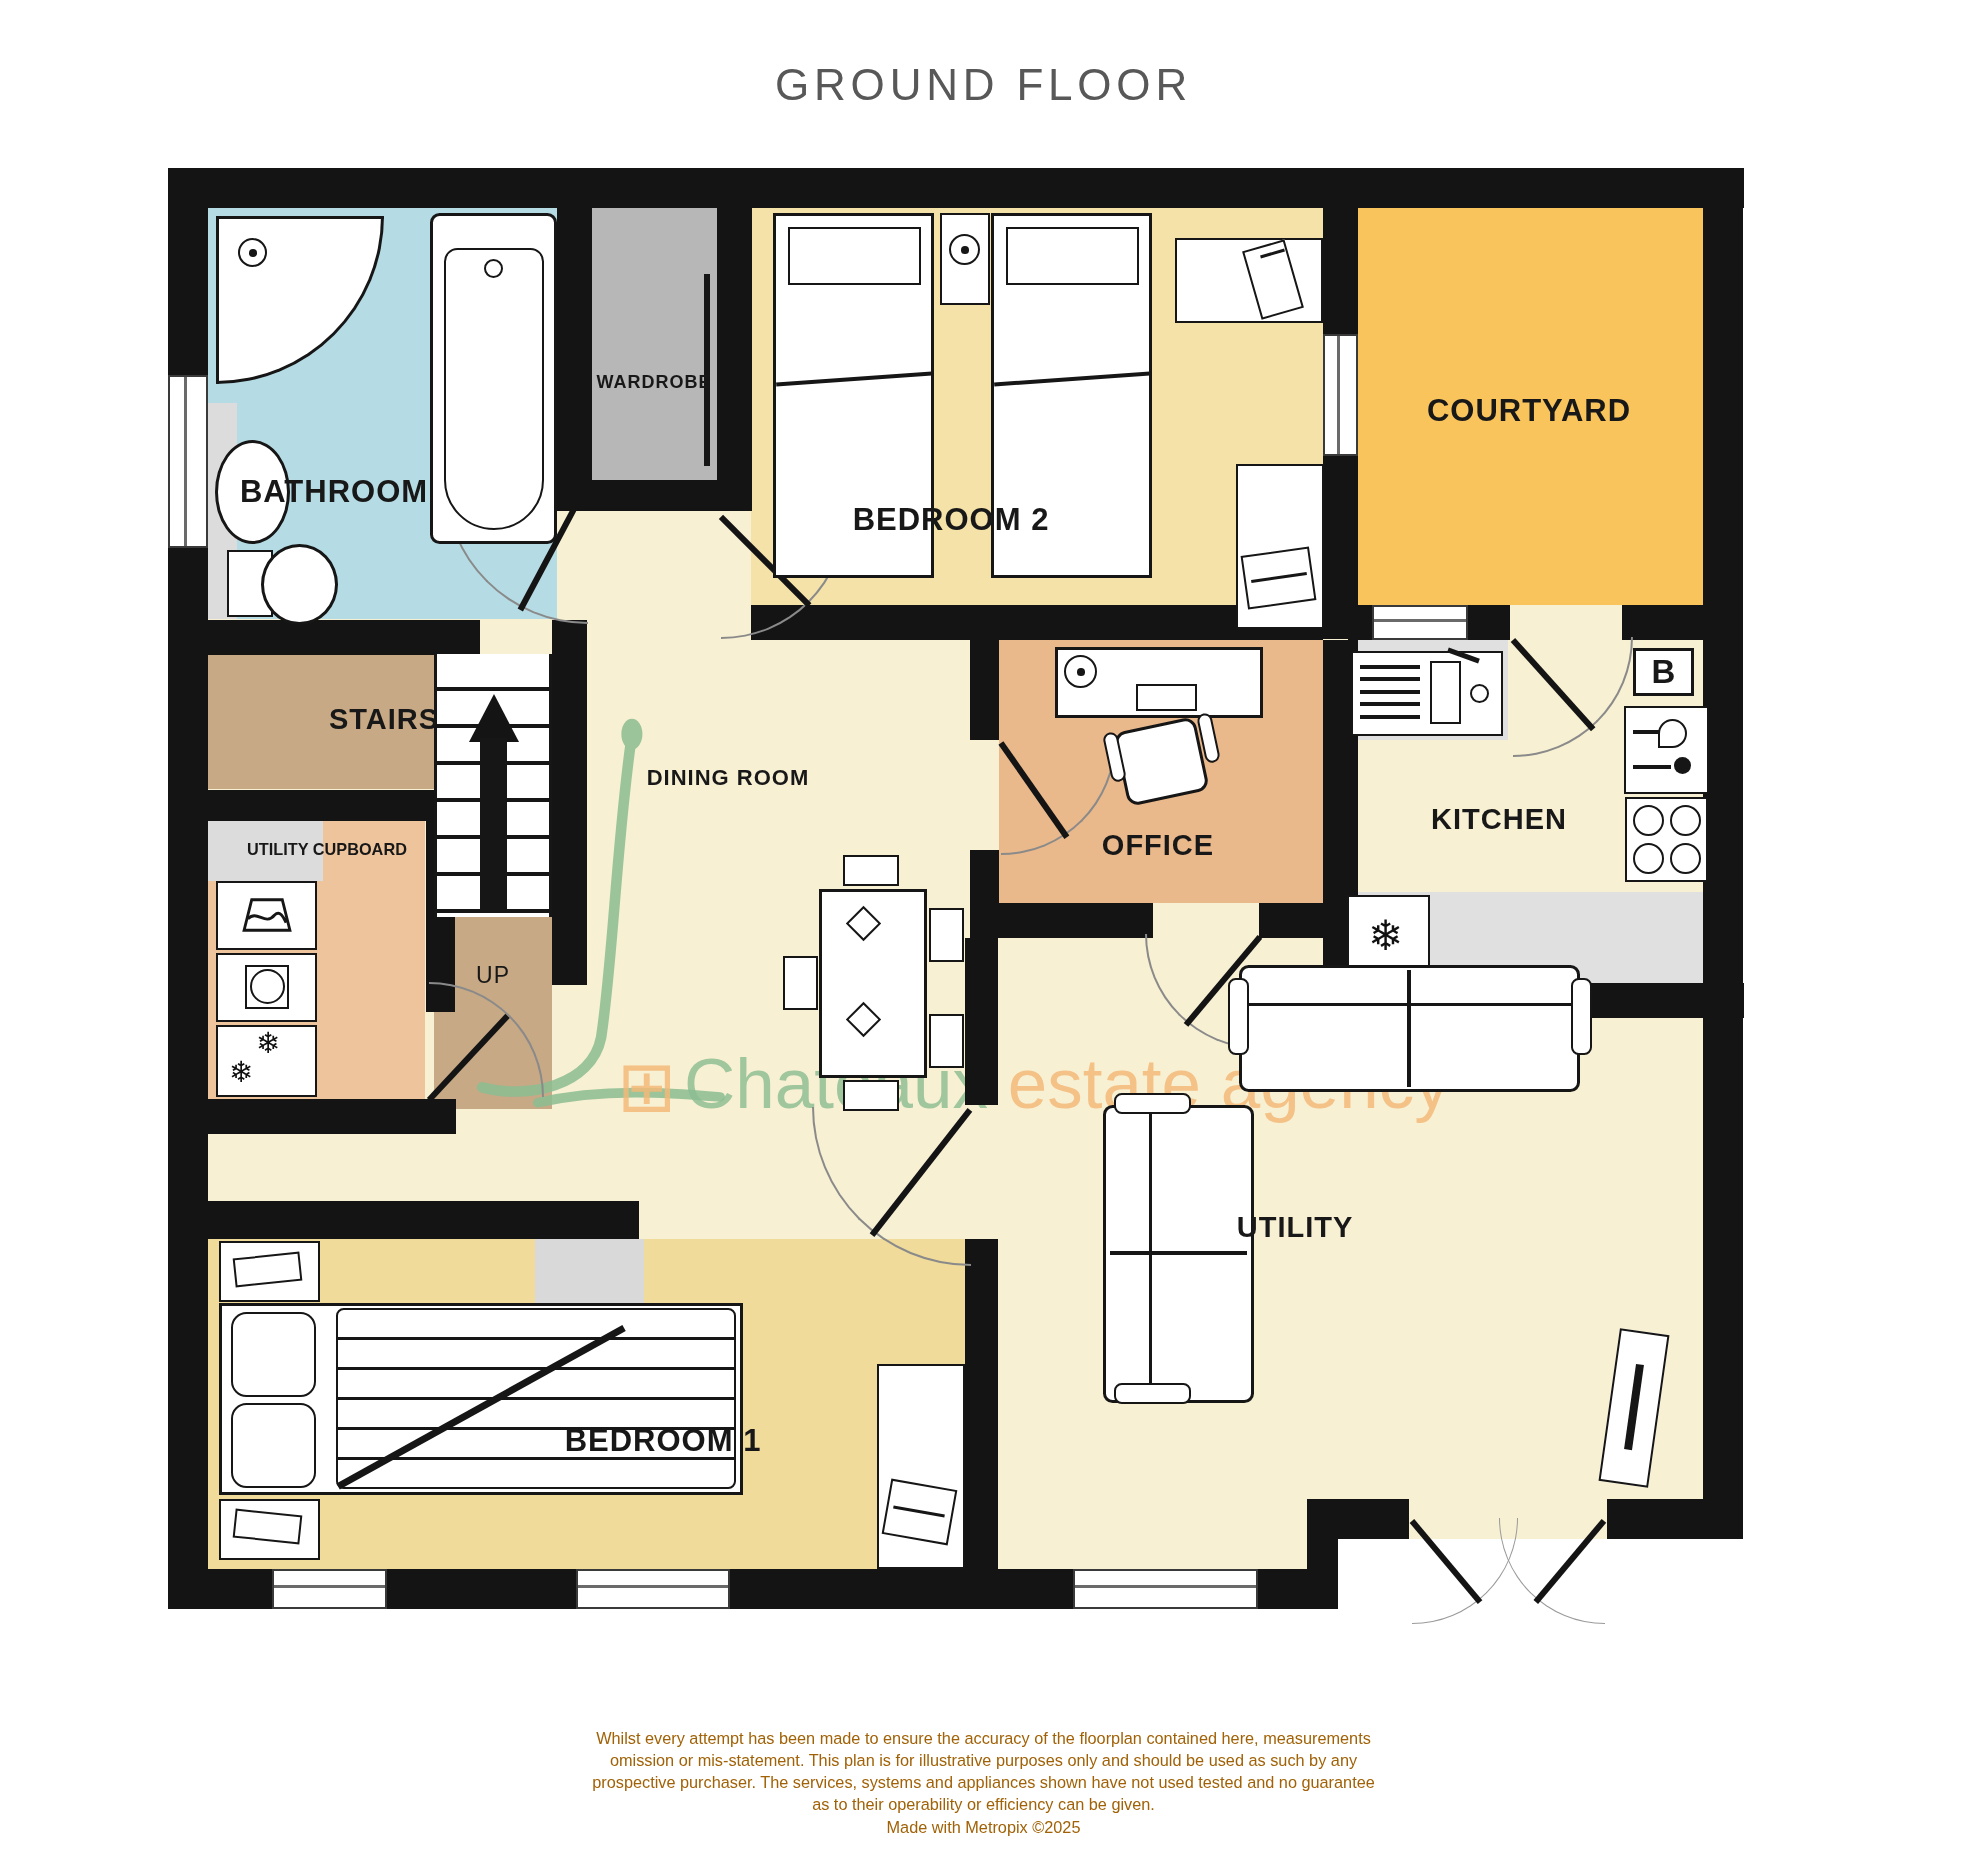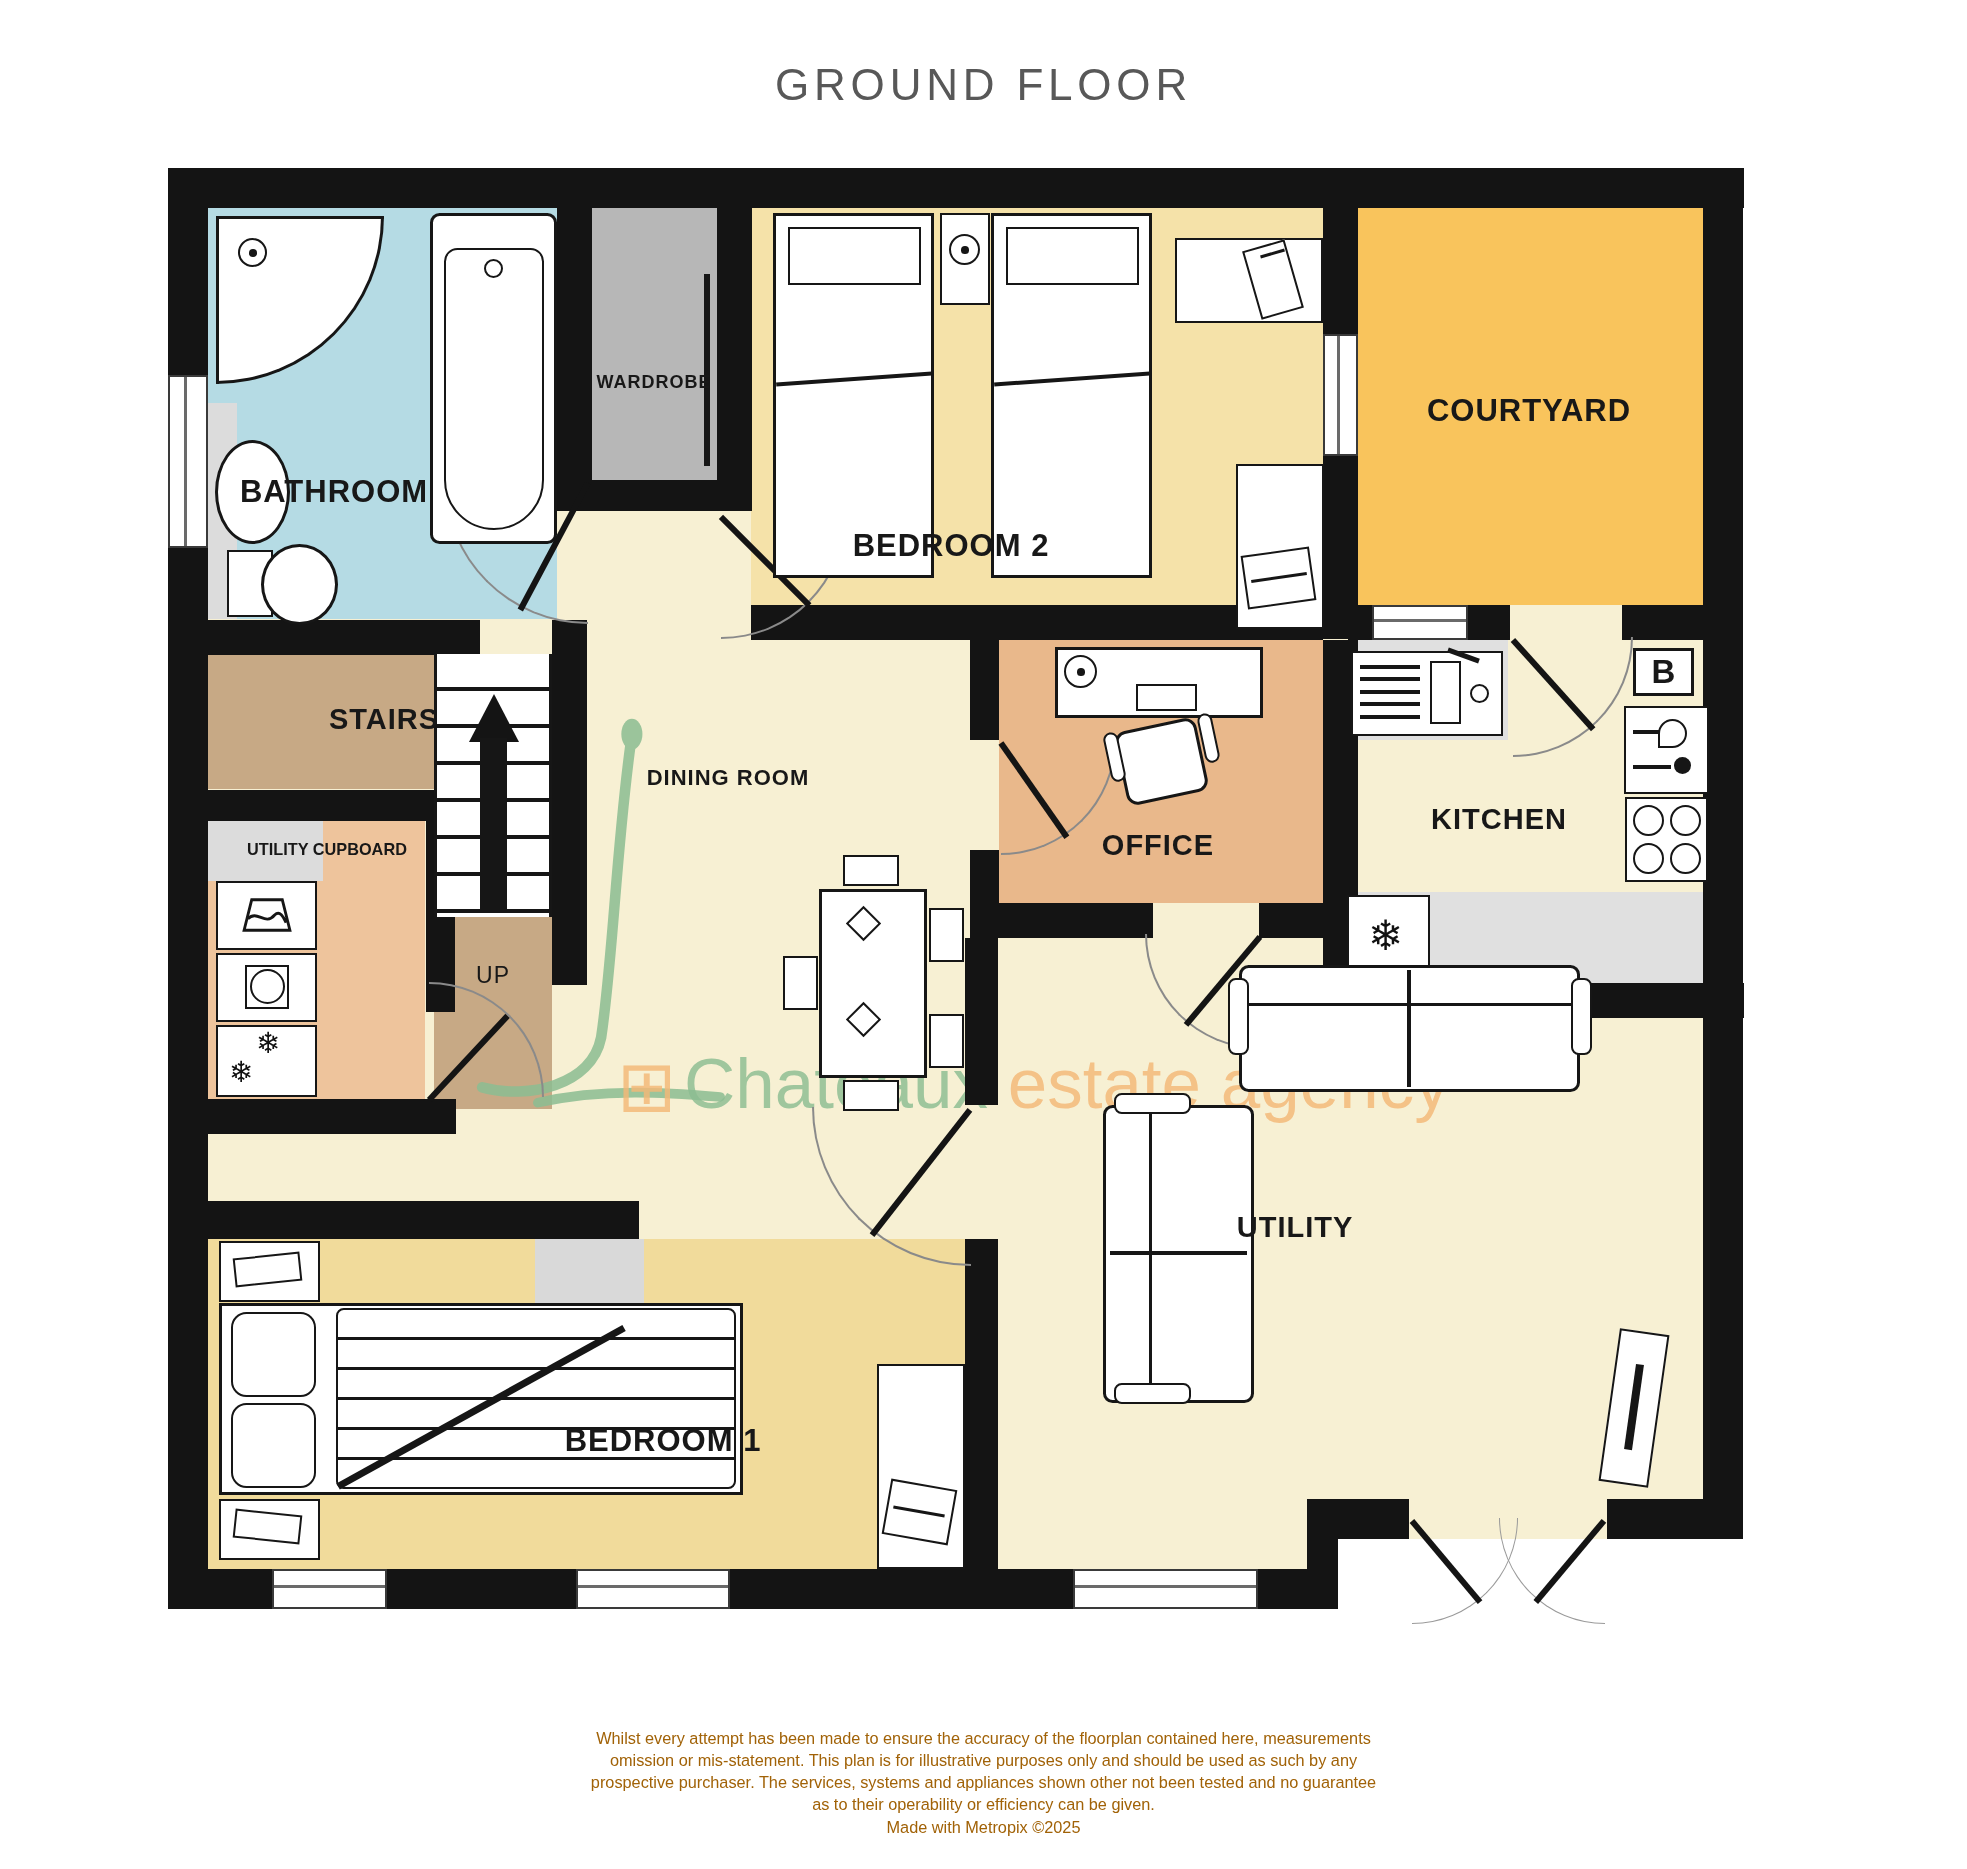--- a/index.html
+++ b/index.html
@@ -233,33 +233,33 @@
   <div class="furn thin" style="left:336px;top:1308px;width:400px;height:181px;border-radius:7.7px;background:repeating-linear-gradient(to bottom,#fff 0 27px,#161616 27px 30px);"></div>
   <div class="line" style="left:338px;top:1483px;width:327px;height:6.7px;transform:rotate(-29deg);transform-origin:0 50%;"></div>
   <div class="furn thin" style="left:219px;top:1499px;width:101px;height:61px;"></div>
   <div class="furn thin" style="left:234px;top:1512px;width:67px;height:29px;transform:rotate(6deg);"></div>
   <div class="furn thin" style="left:877px;top:1364px;width:88px;height:205px;"></div>
   <div class="furn thin" style="left:886px;top:1484px;width:67px;height:56px;transform:rotate(10deg);"></div>
   <div class="line" style="left:893px;top:1510px;width:52px;height:2.9px;transform:rotate(10deg);"></div>
 
   <div class="rlabel" style="left:334px;top:492px;font-size:31px;">BATHROOM</div>
   <div class="rlabel" style="left:654px;top:382px;font-size:18px;">WARDROBE</div>
-  <div class="rlabel" style="left:951px;top:546px;font-size:31px;">BEDROOM 2</div>
+  <div class="rlabel" style="left:951px;top:520px;font-size:31px;">BEDROOM 2</div>
   <div class="rlabel" style="left:1529px;top:411px;font-size:31px;">COURTYARD</div>
   <div class="rlabel" style="left:384px;top:719px;font-size:29px;">STAIRS</div>
   <div class="rlabel" style="left:327px;top:849px;font-size:16.3px;letter-spacing:0;">UTILITY CUPBOARD</div>
   <div class="rlabel" style="left:493px;top:975px;font-size:23px;font-weight:normal;">UP</div>
   <div class="rlabel" style="left:728px;top:778px;font-size:22px;">DINING ROOM</div>
   <div class="rlabel" style="left:1158px;top:845px;font-size:29px;">OFFICE</div>
   <div class="rlabel" style="left:1499px;top:819px;font-size:29px;">KITCHEN</div>
   <div class="rlabel" style="left:1295px;top:1227px;font-size:29px;">UTILITY</div>
   <div class="rlabel" style="left:663px;top:1441px;font-size:31px;">BEDROOM 1</div>
 
   <div class="disc" style="top:1727px;">
     <div>Whilst every attempt has been made to ensure the accuracy of the floorplan contained here, measurements</div>
     <div>omission or mis-statement. This plan is for illustrative purposes only and should be used as such by any</div>
-    <div>prospective purchaser. The services, systems and appliances shown other not been tested and no guarantee</div>
+    <div>prospective purchaser. The services, systems and appliances shown have not used tested and no guarantee</div>
     <div>as to their operability or efficiency can be given.</div>
     <div>Made with Metropix ©2025</div>
   </div>
 
 </div>
 
 
 </body></html>

